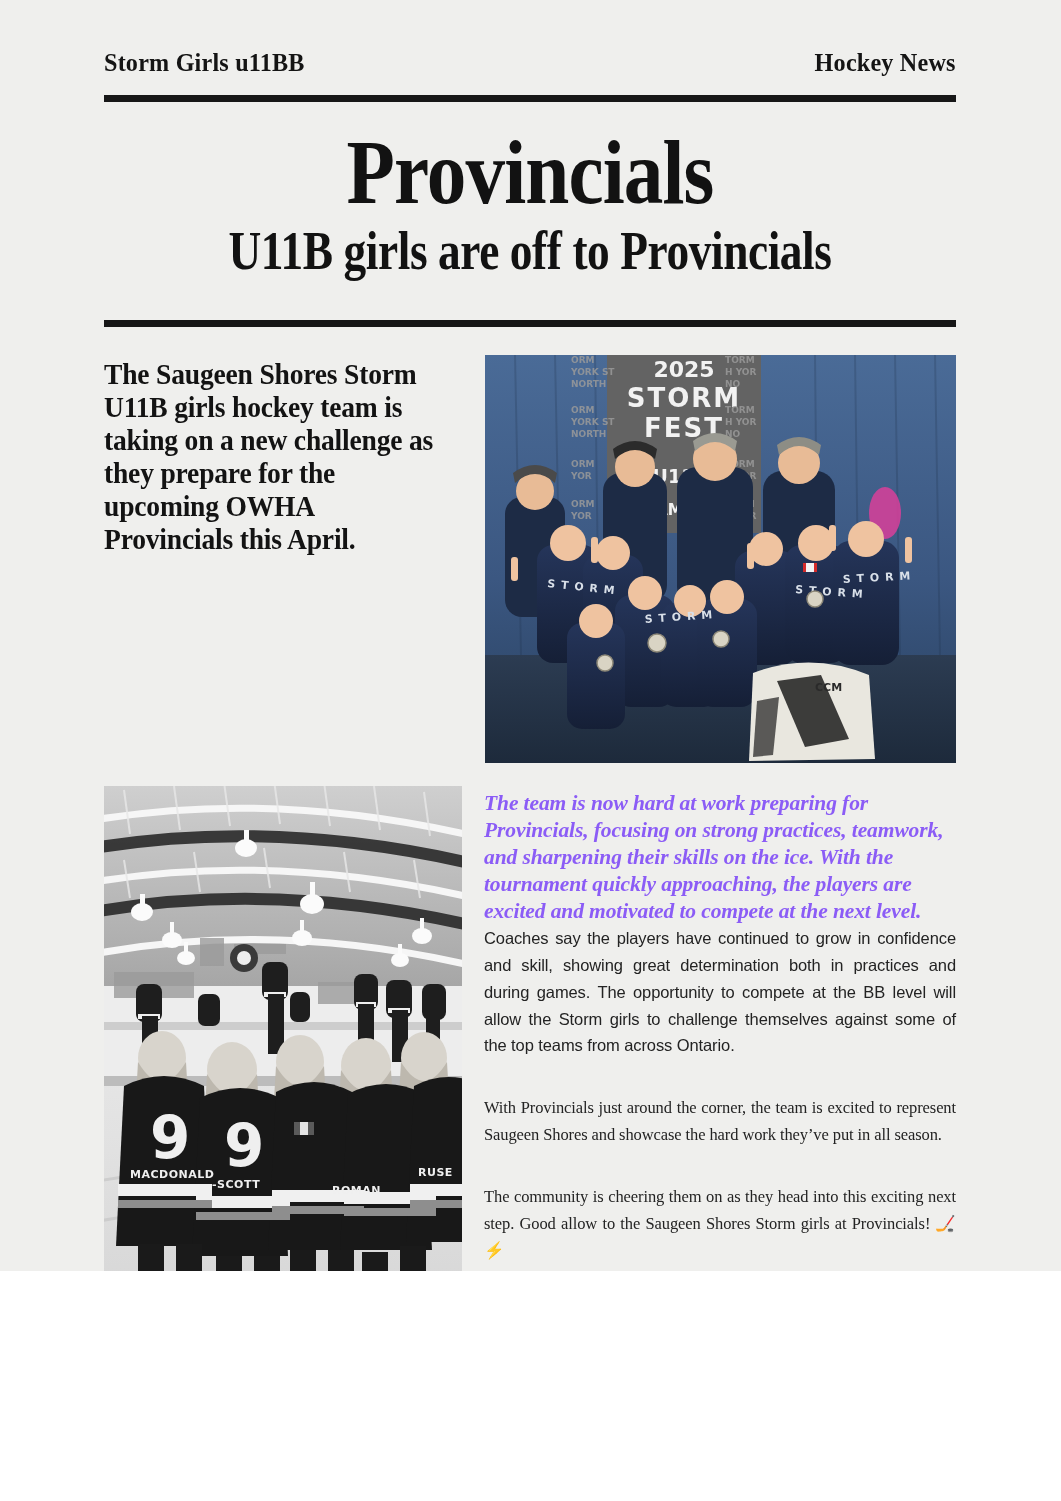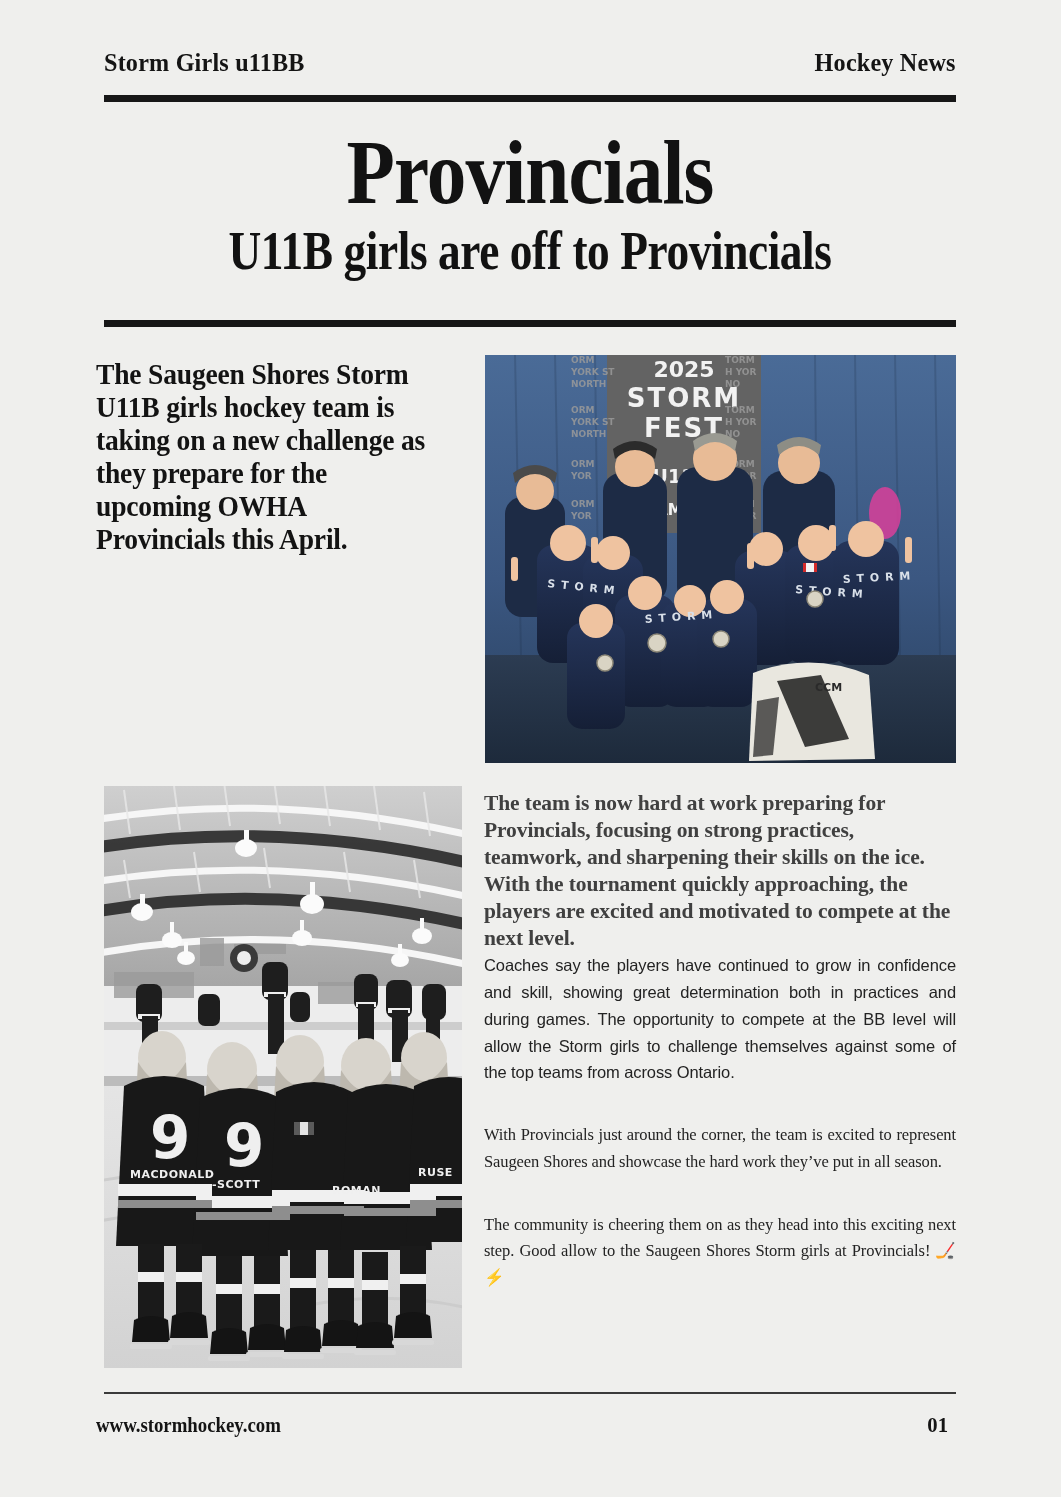--- a/index.html
+++ b/index.html
@@ -3,21 +3,21 @@
 <meta charset="utf-8">
 <style>
   html, body {
     margin: 0;
     padding: 0;
     background: #ffffff;
   }
   .page {
     position: relative;
     width: 1061px;
-    height: 1497px;
+    height: 1271px;
     background: #efefed;
     overflow: hidden;
     font-family: "Liberation Serif", serif;
     color: #1a1a1a;
   }
 
   
   .masthead {
     position: absolute;
     left: 104px;
@@ -82,21 +82,21 @@
     line-height: 1.05;
     letter-spacing: -.5px;
     color: #121212;
     transform: scaleX(.84);
     margin: 8px 0 0 0;
   }
 
   
   .col-left {
     position: absolute;
-    left: 96px;
+    left: 104px;
     top: 358px;
     width: 358px;
   }
   .lead {
     font-family: "Liberation Serif", serif;
     font-weight: bold;
     font-size: 29px;
     line-height: 1.14;
     letter-spacing: -.2px;
     color: #131313;
@@ -118,23 +118,24 @@
     position: absolute;
     left: 484px;
     top: 790px;
     width: 472px;
   }
   .lead-serif {
     font-family: "Liberation Serif", serif;
     font-weight: bold;
     font-size: 21.5px;
     line-height: 1.26;
-    color: #404040;
+    color: #8b5cf6;
     margin: 0;
     letter-spacing: -.1px;
+    font-style: italic;
   }
   .col-right .body-text { margin-top: 0; }
   .col-right .body-text.gap { margin-top: 36px; font-family: Liberation Serif, serif; }
 
   
   .photo {
     position: absolute;
     overflow: hidden;
     background: #2b3a52;
   }

